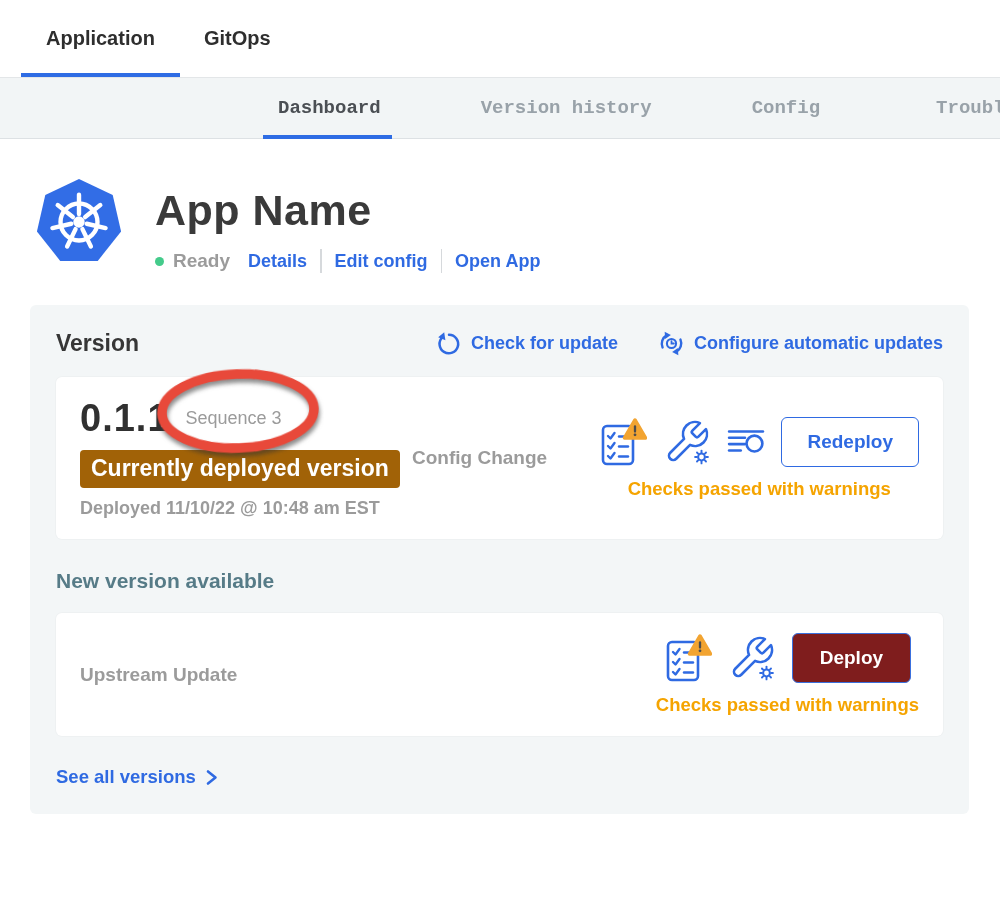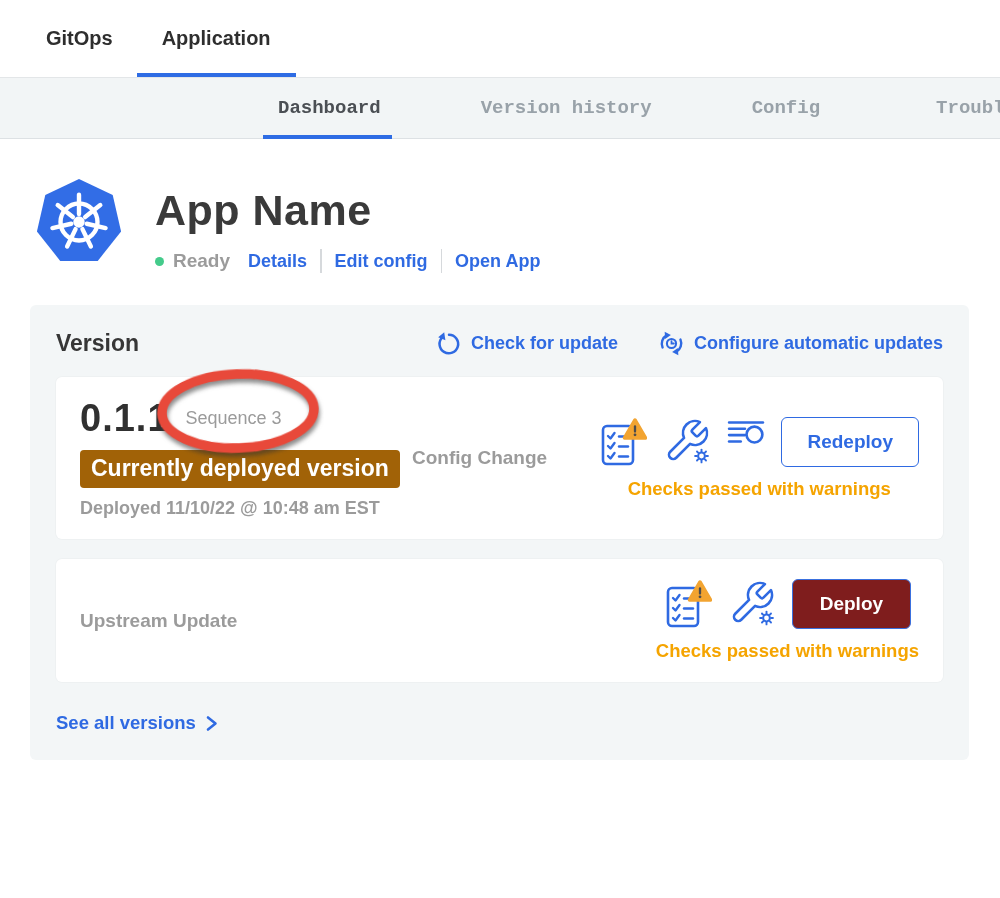--- a/index.html
+++ b/index.html
@@ -53,21 +53,21 @@
   .vc-version-row { display:flex; align-items:center; }
   .vc-version { font-size:38px; font-weight:bold; color:#303030; letter-spacing:1px; }
   .vc-seq { font-size:18px; color:#9b9b9b; margin-left:16px; }
   .badge { display:inline-block; margin-top:10px; background:#a16207; color:#fff;
            font-weight:bold; font-size:23px; padding:5px 11px 6px; border-radius:4px; }
   .vc-meta { margin-top:10px; font-size:18px; font-weight:bold; color:#9b9b9b; }
   .vc-meta2 { margin-top:10px; font-size:18px; font-weight:bold; color:#9b9b9b; }
   .why-link { color:#2563eb; font-weight:bold; cursor:pointer; }
   .vc-source { font-size:19px; font-weight:bold; color:#9b9b9b; white-space:nowrap; }
   .vc-right { margin-left:auto; display:flex; flex-direction:column; align-items:center; }
-  .vc-actions { display:flex; }
+  .vc-actions { display:flex; align-items:center; }
   .vc-actions .action-icon { display:flex; margin-right:16px; cursor:pointer; }
   .warn-text { margin-top:11px; font-size:18.5px; font-weight:bold; color:#f5a400; }
 
   .btn { font-family:"Liberation Sans", sans-serif; font-size:19px; font-weight:bold;
          border-radius:6px; padding:13px 25px; cursor:pointer; }
   .btn-outline { background:#fff; border:1.5px solid #2f6ae2; color:#2f6ae2; }
   .btn-solid { background:#7f1d1d; border:1.5px solid #3a70de; color:#fff; padding:13px 27px; }
 
   .new-version-heading { margin-top:30px; font-size:21px; font-weight:bold; color:#567b87; }
 
@@ -78,22 +78,22 @@
   
   .annotation { position:absolute; left:96px; top:-14px; width:172px; height:98px;
                 pointer-events:none; z-index:5; }
 </style>
 </head>
 <body>
 
 <div class="page">
 
   <nav class="top-nav">
+    <div class="top-nav-item active">Application</div>
     <div class="top-nav-item">GitOps</div>
-    <div class="top-nav-item active">Application</div>
   </nav>
 
   <nav class="sub-nav">
     <div class="sub-nav-item active">Dashboard</div>
     <div class="sub-nav-item">Version history</div>
     <div class="sub-nav-item">Config</div>
     <div class="sub-nav-item">Troubleshoot</div>
   </nav>
 
   <header class="app-header">
@@ -217,20 +217,21 @@
               </g>
               <circle cx="26" cy="16.5" r="7.5" stroke="#2f6ae2" stroke-width="2.5"></circle>
             </svg>
           </span>
           <button class="btn btn-outline">Redeploy</button>
         </div>
         <div class="warn-text">Checks passed with warnings</div>
       </div>
     </div>
 
+    <h3 class="new-version-heading">New version available</h3>
 
     <div class="version-card">
 
       <div class="vc-source">Upstream Update</div>
 
       <div class="vc-right">
         <div class="vc-actions">
           <span class="action-icon">
             <svg width="48" height="50" viewBox="0 0 48 50" fill="none">
               <rect x="4" y="9" width="30" height="38" rx="4" stroke="#2f6ae2" stroke-width="2.6"></rect>

